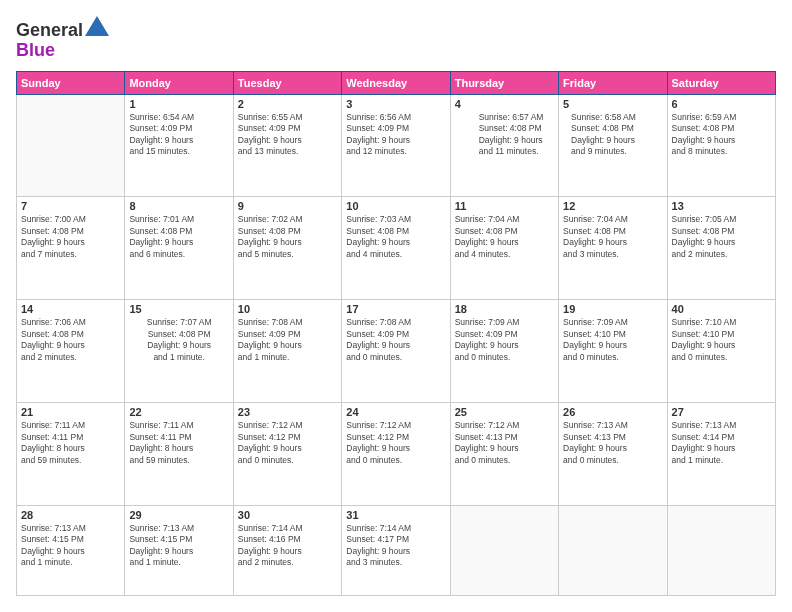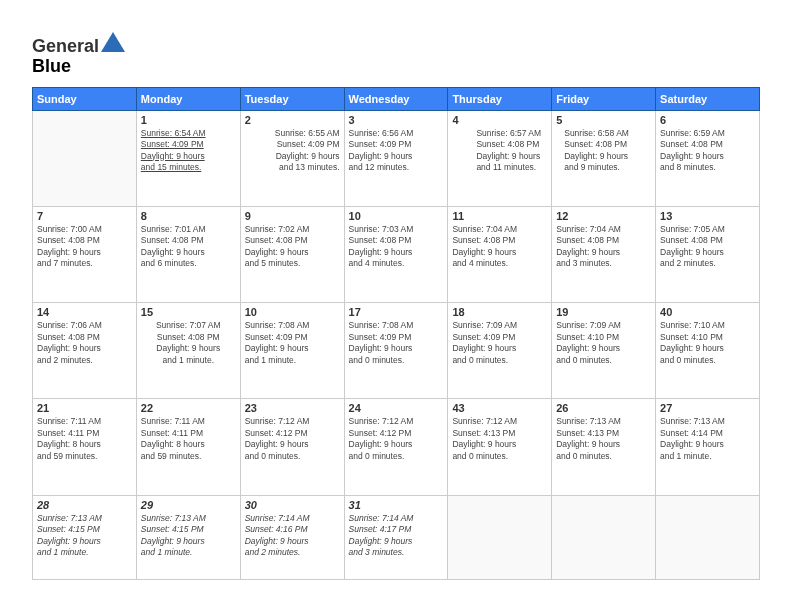--- a/index.html
+++ b/index.html
@@ -6,41 +6,41 @@
     body {
       width: 792px;
       height: 612px;
       font-family: Arial, Helvetica, sans-serif;
       background: #fff;
       overflow: hidden;
     }
     .page {
       width: 792px;
       height: 612px;
-      padding: 32px;
+      padding: 16px;
       display: flex;
       flex-direction: column;
     }
     .header {
       display: flex;
       justify-content: space-between;
       align-items: flex-start;
       margin-bottom: 10px;
     }
     .logo {
       display: flex;
       align-items: center;
     }
     .logo-text {
       font-size: 18px;
       font-weight: bold;
       line-height: 1.1;
     }
     .logo-general { color: #333; }
-    .logo-blue { color: #000000; }
+    .logo-blue { color: #a21caf; }
     .logo-icon {
       width: 24px;
       height: 20px;
       margin-left: 2px;
     }
     .title-block {
       text-align: right;
     }
     .month-title {
       font-size: 32px;
@@ -52,21 +52,21 @@
       color: #555;
     }
     .calendar {
       flex: 1;
       border: 1px solid #ccc;
       border-collapse: collapse;
       width: 100%;
       table-layout: fixed;
     }
     .calendar th {
-      background: #3b82f6;
+      background: #ec4899;
       color: #fff;
       font-size: 11px;
       font-weight: bold;
       padding: 5px 4px;
       text-align: left;
       border: 1px solid #1a5a9a;
     }
     .calendar td {
       border: 1px solid #ccc;
       vertical-align: top;
@@ -86,21 +86,20 @@
       display: block;
       margin-bottom: 2px;
     }
     .day-info {
       font-size: 8.5px;
       color: #444;
       line-height: 1.35;
     }
     .last-row td {
       height: 70px;
-      font-style: italic;
     }
   </style>
 </head>
 <body>
 
 <div class="page">
   <div class="header">
     <div class="logo">
       <div>
         <div class="logo-text">
@@ -129,28 +128,28 @@
           <th>Thursday</th>
           <th>Friday</th>
           <th>Saturday</th>
         </tr>
     </thead>
     <tbody id="calendar-body">
     <tr>
           <td class="empty"></td>
           <td>
             <span class="day-number">1</span>
-            <div class="day-info" style="white-space: pre-line; text-decoration: underline;">Sunrise: 6:54 AM
+            <div class="day-info" style="white-space: pre-line;">Sunrise: 6:54 AM
 Sunset: 4:09 PM
 Daylight: 9 hours
 and 15 minutes.</div>
           </td>
           <td>
             <span class="day-number">2</span>
-            <div class="day-info" style="white-space: pre-line; text-align: right;">Sunrise: 6:55 AM
+            <div class="day-info" style="white-space: pre-line;">Sunrise: 6:55 AM
 Sunset: 4:09 PM
 Daylight: 9 hours
 and 13 minutes.</div>
           </td>
           <td>
             <span class="day-number">3</span>
             <div class="day-info" style="white-space: pre-line;">Sunrise: 6:56 AM
 Sunset: 4:09 PM
 Daylight: 9 hours
 and 12 minutes.</div>
@@ -302,21 +301,21 @@
 and 0 minutes.</div>
           </td>
           <td>
             <span class="day-number">24</span>
             <div class="day-info" style="white-space: pre-line;">Sunrise: 7:12 AM
 Sunset: 4:12 PM
 Daylight: 9 hours
 and 0 minutes.</div>
           </td>
           <td>
-            <span class="day-number">43</span>
+            <span class="day-number">25</span>
             <div class="day-info" style="white-space: pre-line;">Sunrise: 7:12 AM
 Sunset: 4:13 PM
 Daylight: 9 hours
 and 0 minutes.</div>
           </td>
           <td>
             <span class="day-number">26</span>
             <div class="day-info" style="white-space: pre-line;">Sunrise: 7:13 AM
 Sunset: 4:13 PM
 Daylight: 9 hours

